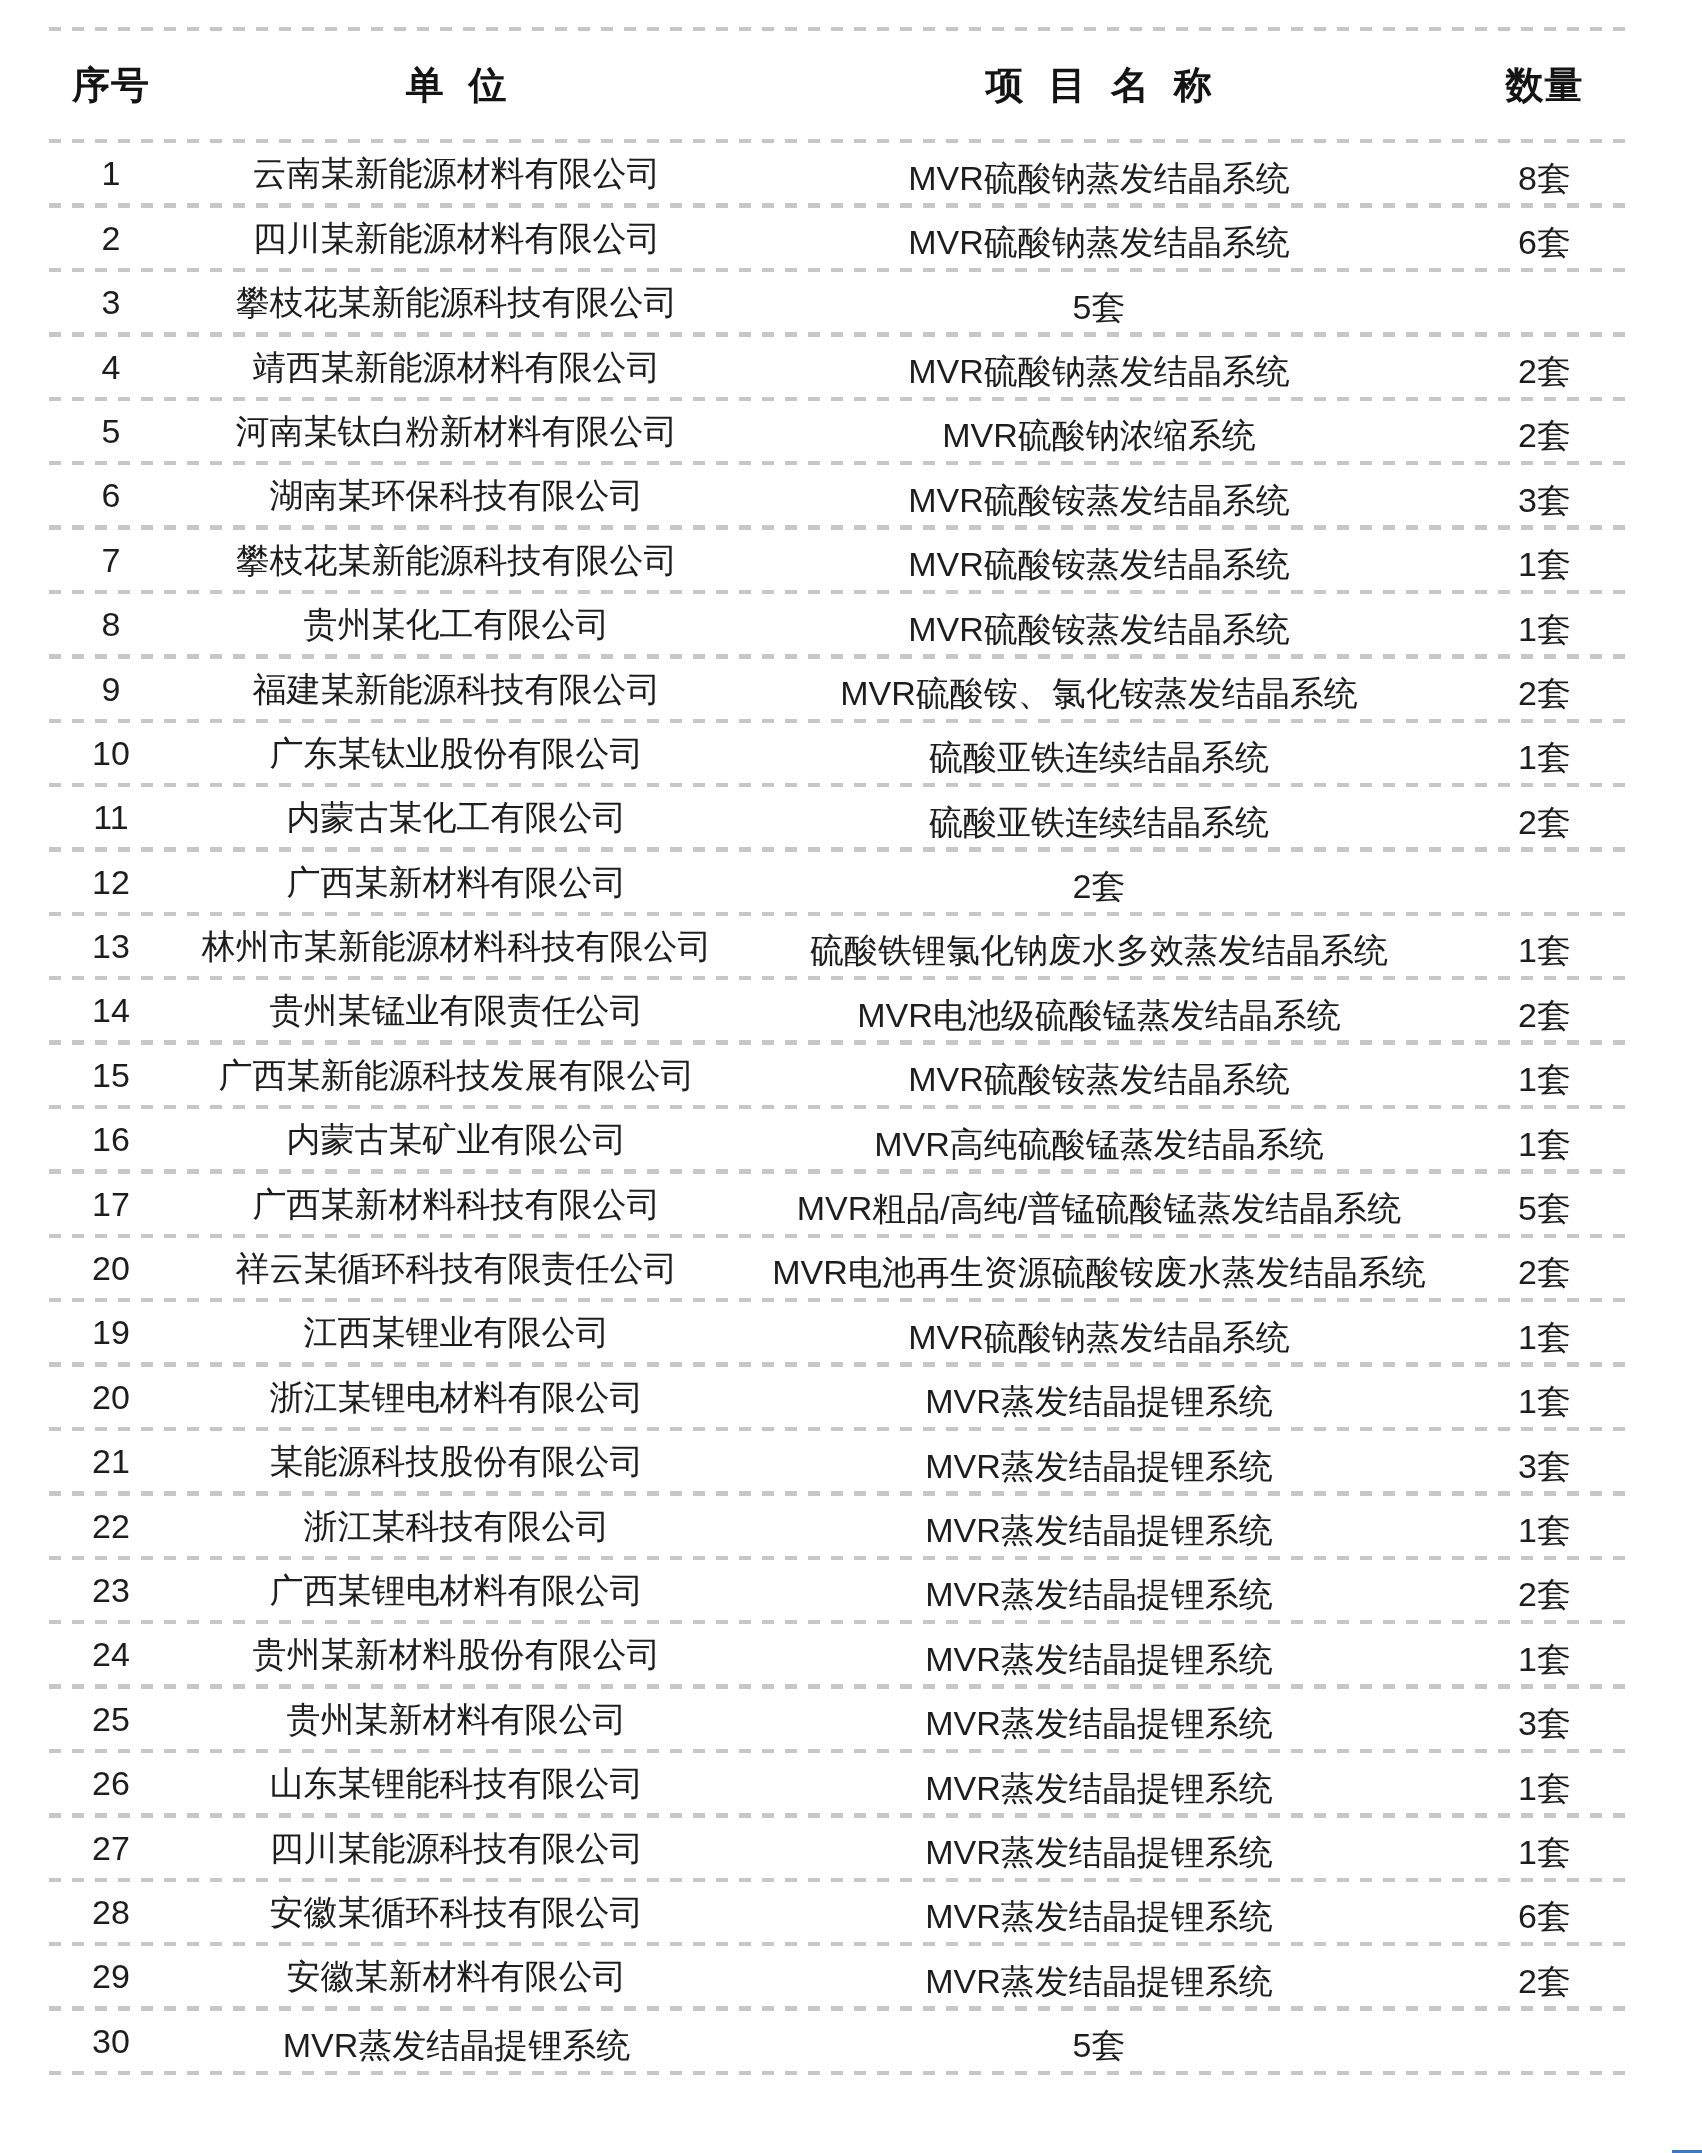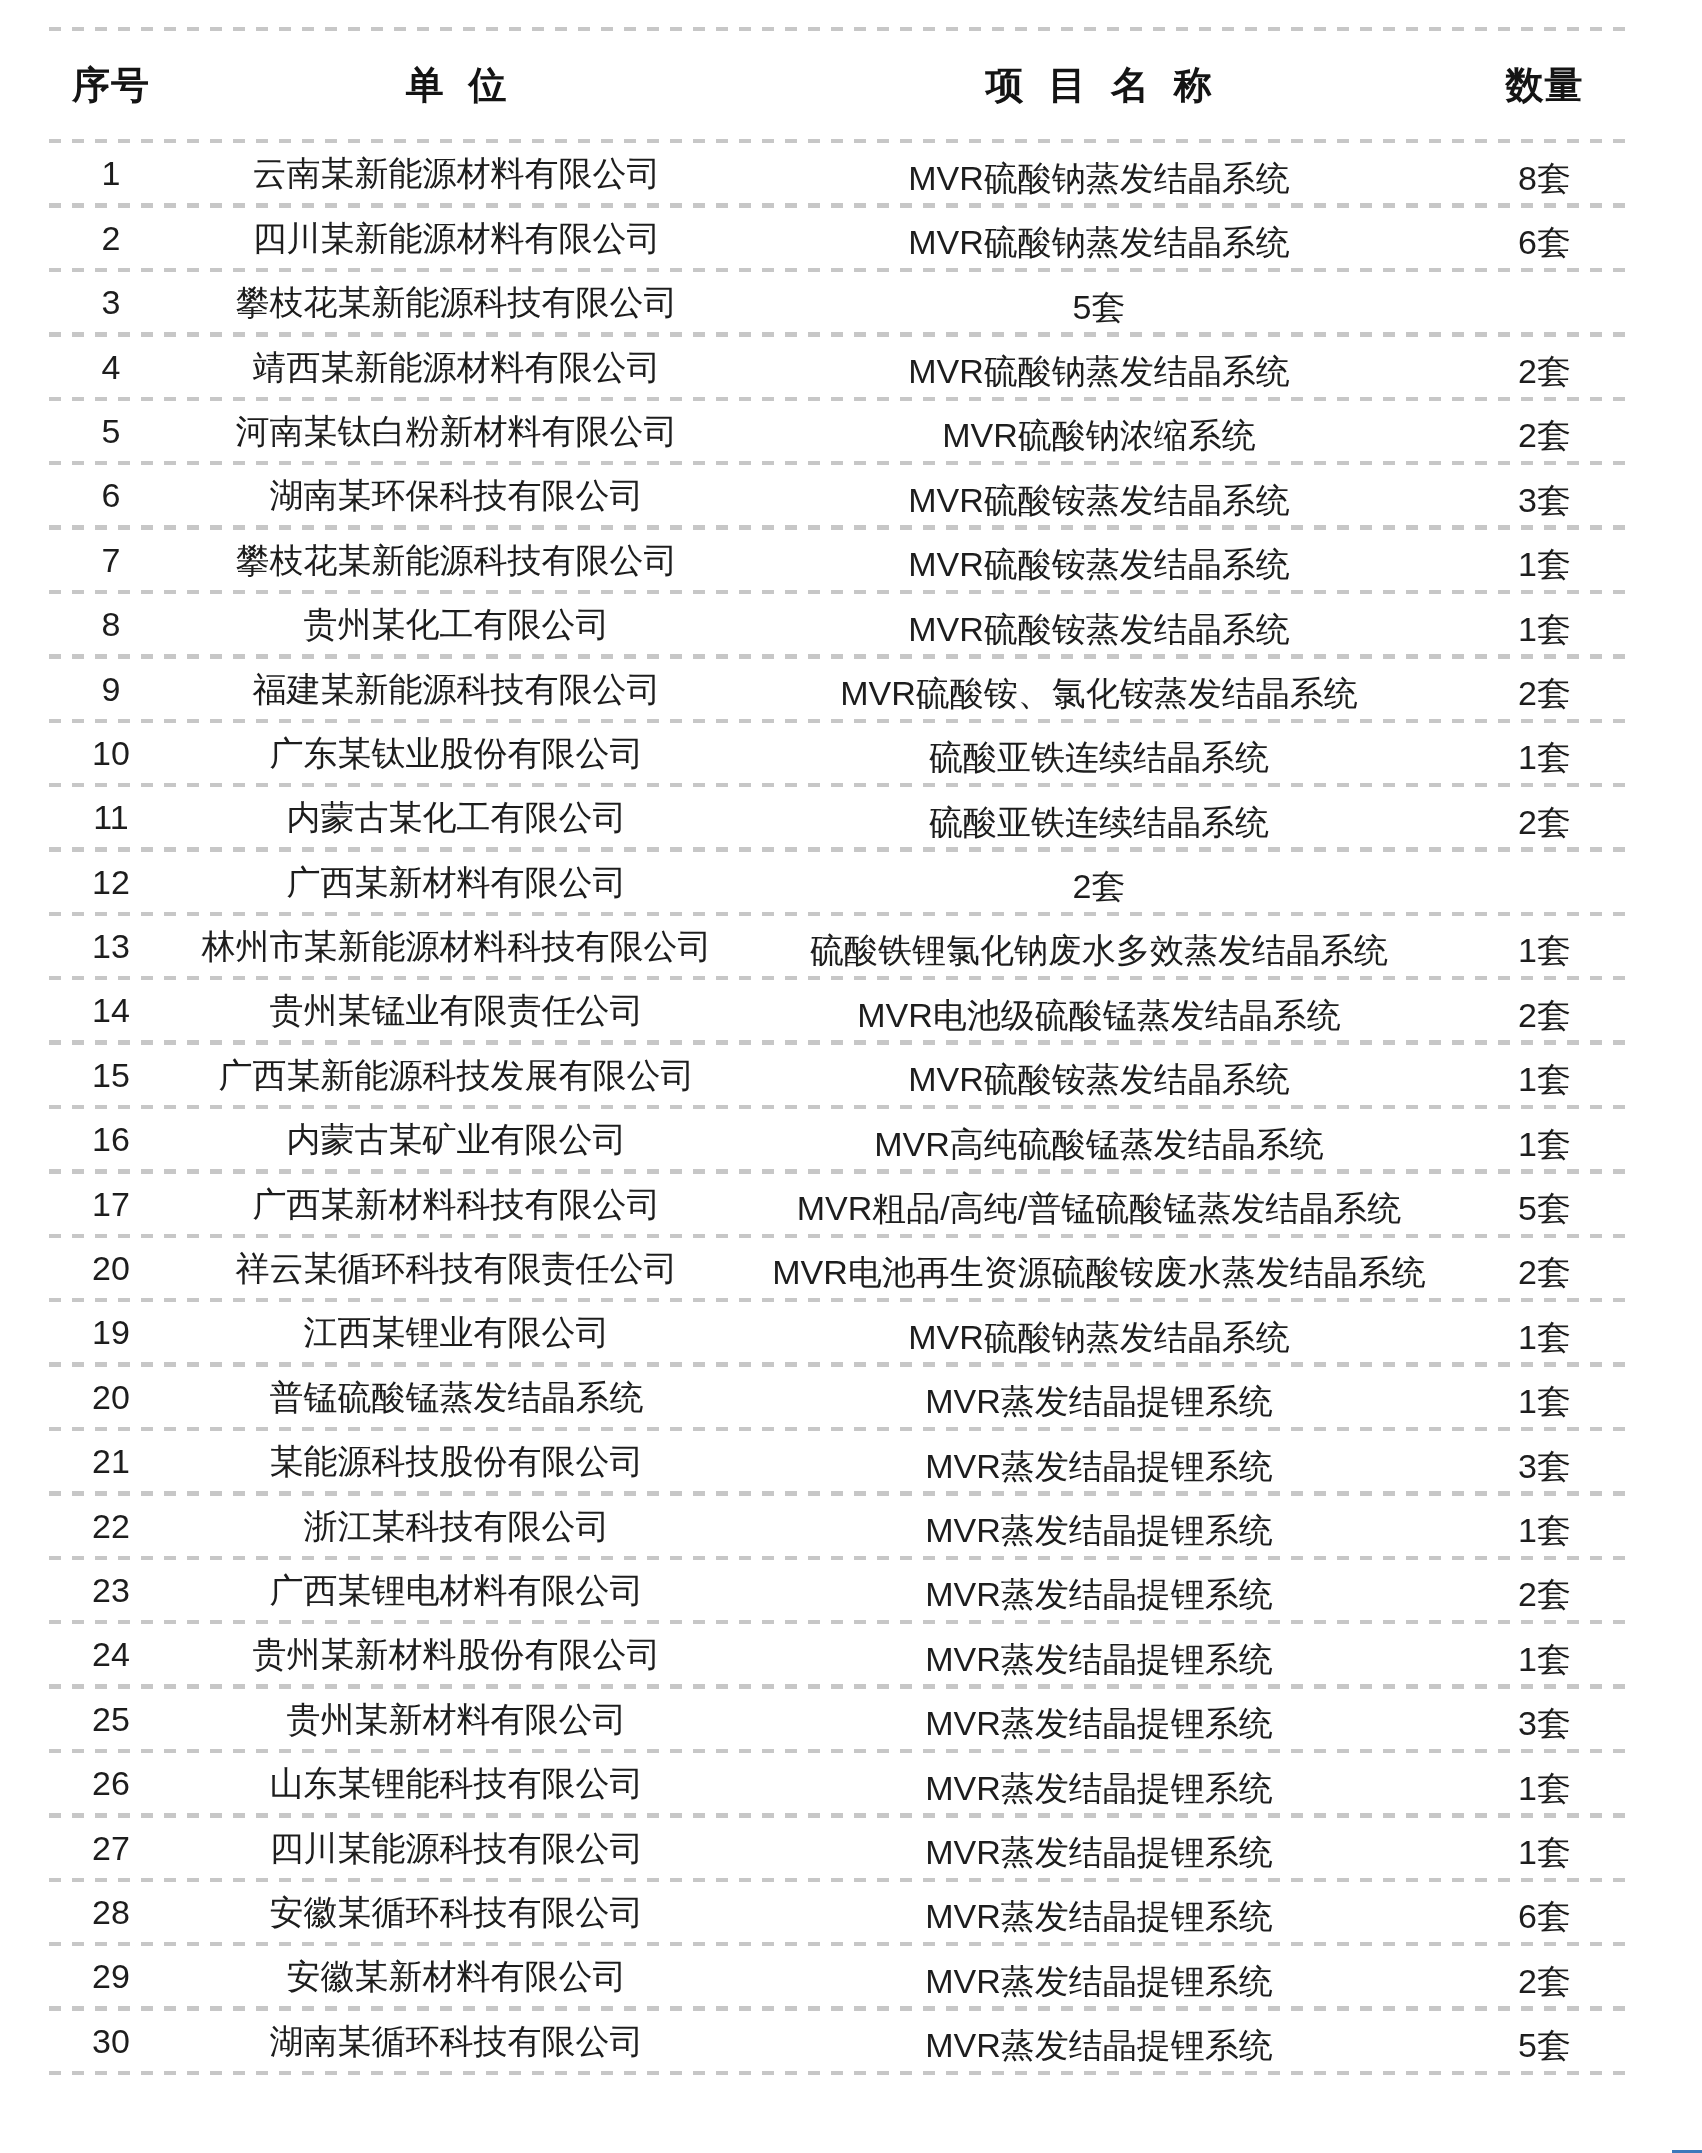--- a/index.html
+++ b/index.html
@@ -228,21 +228,21 @@
   <div class="grid-row data-row">
     <div class="cell col-index">19</div>
     <div class="cell col-company">江西某锂业有限公司</div>
     <div class="cell col-project">MVR硫酸钠蒸发结晶系统</div>
     <div class="cell col-quantity">1套</div>
   </div>
   <div class="sep" style="background: repeating-linear-gradient(90deg, rgb(199, 199, 199) 0px, rgb(199, 199, 199) 12.4px, transparent 12.4px, transparent 23px);"></div>
 
   <div class="grid-row data-row">
     <div class="cell col-index">20</div>
-    <div class="cell col-company">普锰硫酸锰蒸发结晶系统</div>
+    <div class="cell col-company">浙江某锂电材料有限公司</div>
     <div class="cell col-project">MVR蒸发结晶提锂系统</div>
     <div class="cell col-quantity">1套</div>
   </div>
   <div class="sep" style="background: repeating-linear-gradient(90deg, rgb(199, 199, 199) 0px, rgb(199, 199, 199) 12.4px, transparent 12.4px, transparent 23px);"></div>
 
   <div class="grid-row data-row">
     <div class="cell col-index">21</div>
     <div class="cell col-company">某能源科技股份有限公司</div>
     <div class="cell col-project">MVR蒸发结晶提锂系统</div>
     <div class="cell col-quantity">3套</div>
@@ -308,21 +308,20 @@
   <div class="grid-row data-row">
     <div class="cell col-index">29</div>
     <div class="cell col-company">安徽某新材料有限公司</div>
     <div class="cell col-project">MVR蒸发结晶提锂系统</div>
     <div class="cell col-quantity">2套</div>
   </div>
   <div class="sep" style="background: repeating-linear-gradient(90deg, rgb(199, 199, 199) 0px, rgb(199, 199, 199) 12.4px, transparent 12.4px, transparent 23px);"></div>
 
   <div class="grid-row data-row">
     <div class="cell col-index">30</div>
-    <div class="cell col-company">湖南某循环科技有限公司</div>
     <div class="cell col-project">MVR蒸发结晶提锂系统</div>
     <div class="cell col-quantity">5套</div>
   </div>
   <div class="sep" style="background: repeating-linear-gradient(90deg, rgb(199, 199, 199) 0px, rgb(199, 199, 199) 12.4px, transparent 12.4px, transparent 23px);"></div>
 </div>
 </div>
 
 <div class="corner-accent" style="background: rgb(60, 120, 187);"></div>
 
 

